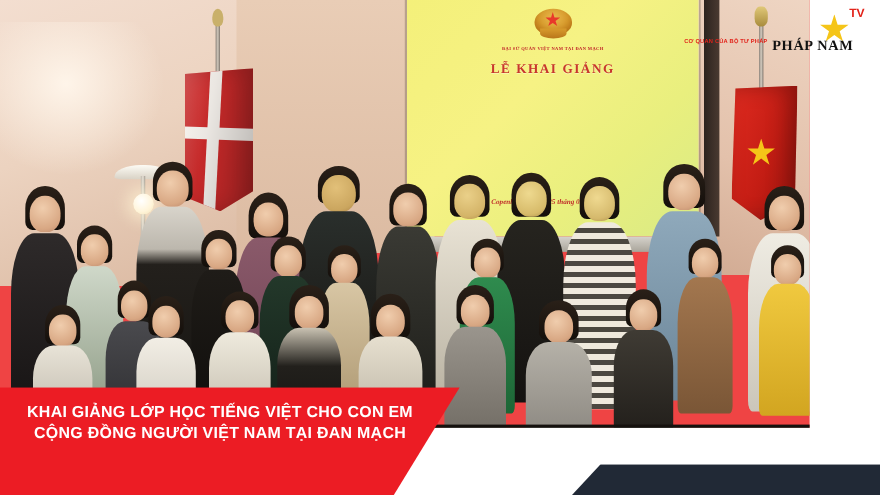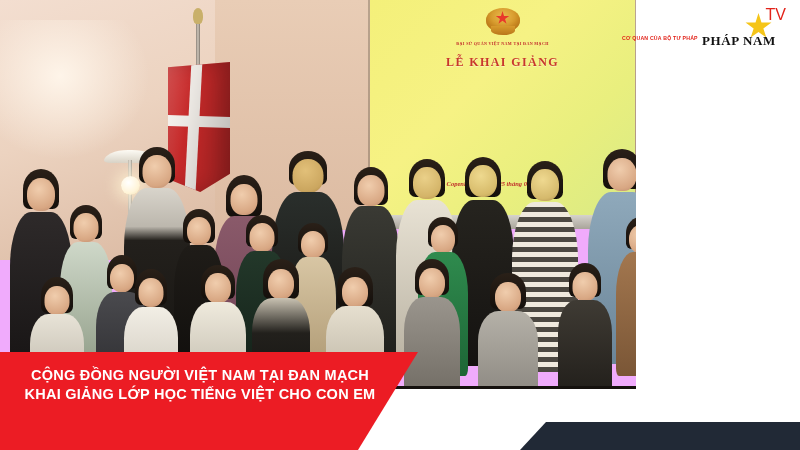--- a/index.html
+++ b/index.html
@@ -3,22 +3,22 @@
 <meta charset="utf-8">
 <style>
   * { margin:0; padding:0; box-sizing:border-box; }
   html,body { width:800px; height:450px; overflow:hidden; background:#ffffff;
               font-family:"Liberation Sans", sans-serif; }
 
   #stage { position:relative; width:800px; height:450px; background:#fff; overflow:hidden; }
 
   
   .photo {
-    position:absolute; left:0; top:0; width:636px; height:389px;
-    overflow:hidden; background:#f0abfc;
+    position:absolute; left:0; top:0; width:736px; height:389px;
+    overflow:hidden; background:#ef4444;
   }
   
   .wall-left {
     position:absolute; left:0; top:0; width:230px; height:260px;
     background:linear-gradient(160deg,#f3ded0 0%,#ecd3c0 45%,#d9b79f 100%);
   }
   .wall-left:after{
     content:""; position:absolute; left:0; top:20px; width:150px; height:140px;
     background:radial-gradient(ellipse at 40% 40%, rgba(255,246,235,.95), rgba(255,240,225,0) 70%);
   }
@@ -206,21 +206,21 @@
     position:relative; font-family:"Liberation Serif", serif; font-weight:700;
     font-size:31px; line-height:31px; letter-spacing:-1px; color:#e2231a;
     text-shadow:1px 1px 0 rgba(120,0,0,.35);
     white-space:nowrap; padding-left:4px;
   }
   .logo-star{
     position:absolute; right:20px; top:9px; width:27px; height:27px; background:#f5c518;
     clip-path:polygon(50% 0%,61% 35%,98% 35%,68% 57%,79% 91%,50% 70%,21% 91%,32% 57%,2% 35%,39% 35%);
   }
   .logo-tv{
-    position:absolute; right:6px; top:2px; font-size:16px; font-weight:400; color:#e2231a;
+    position:absolute; right:6px; top:2px; font-size:11px; font-weight:700; color:#e2231a;
     font-family:"Liberation Sans", sans-serif;
   }
   .logo-sub{
     position:absolute; left:6px; top:31px; font-size:5.2px; font-weight:700;
     color:#e2231a; letter-spacing:.2px; white-space:nowrap;
   }
   .logo-vn{
     position:absolute; left:86px; top:29px; font-size:13px; font-weight:700;
     color:#111; letter-spacing:.6px; font-family:"Liberation Serif", serif; white-space:nowrap;
   }
@@ -467,22 +467,22 @@
 
     </div>
 
     <div class="photo-edge"></div>
   </div>
 
   <div class="white-band"></div>
 
   <div class="caption">
     <div class="caption-text">
+      <div>KHAI GIẢNG LỚP HỌC TIẾNG VIỆT CHO CON EM</div>
       <div>CỘNG ĐỒNG NGƯỜI VIỆT NAM TẠI ĐAN MẠCH</div>
-      <div>KHAI GIẢNG LỚP HỌC TIẾNG VIỆT CHO CON EM</div>
     </div>
   </div>
 
   <div class="navy-bar"></div>
 
   <div class="logo">
     <div class="logo-star"></div>
     <div class="logo-tv">TV</div>
     <div class="logo-sub">CƠ QUAN CỦA BỘ TƯ PHÁP</div>
     <div class="logo-vn">PHÁP NAM</div>

